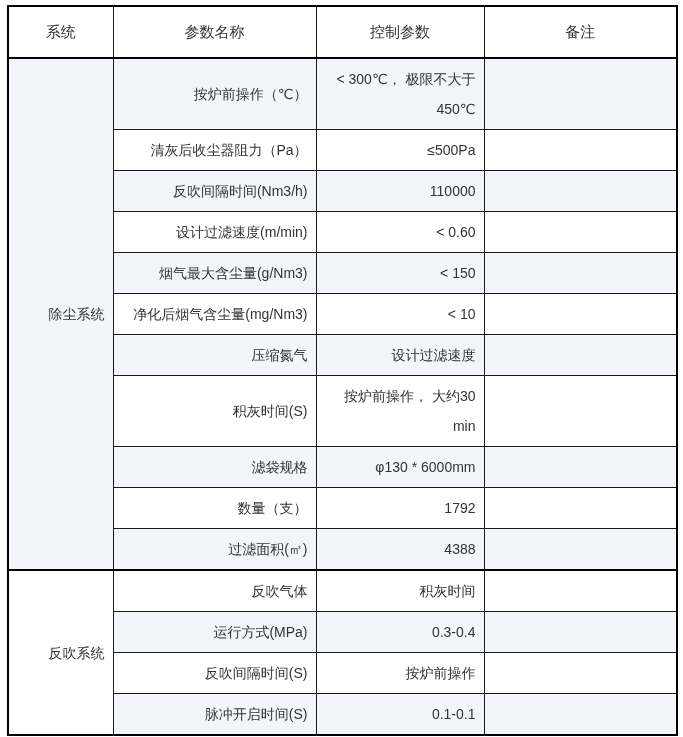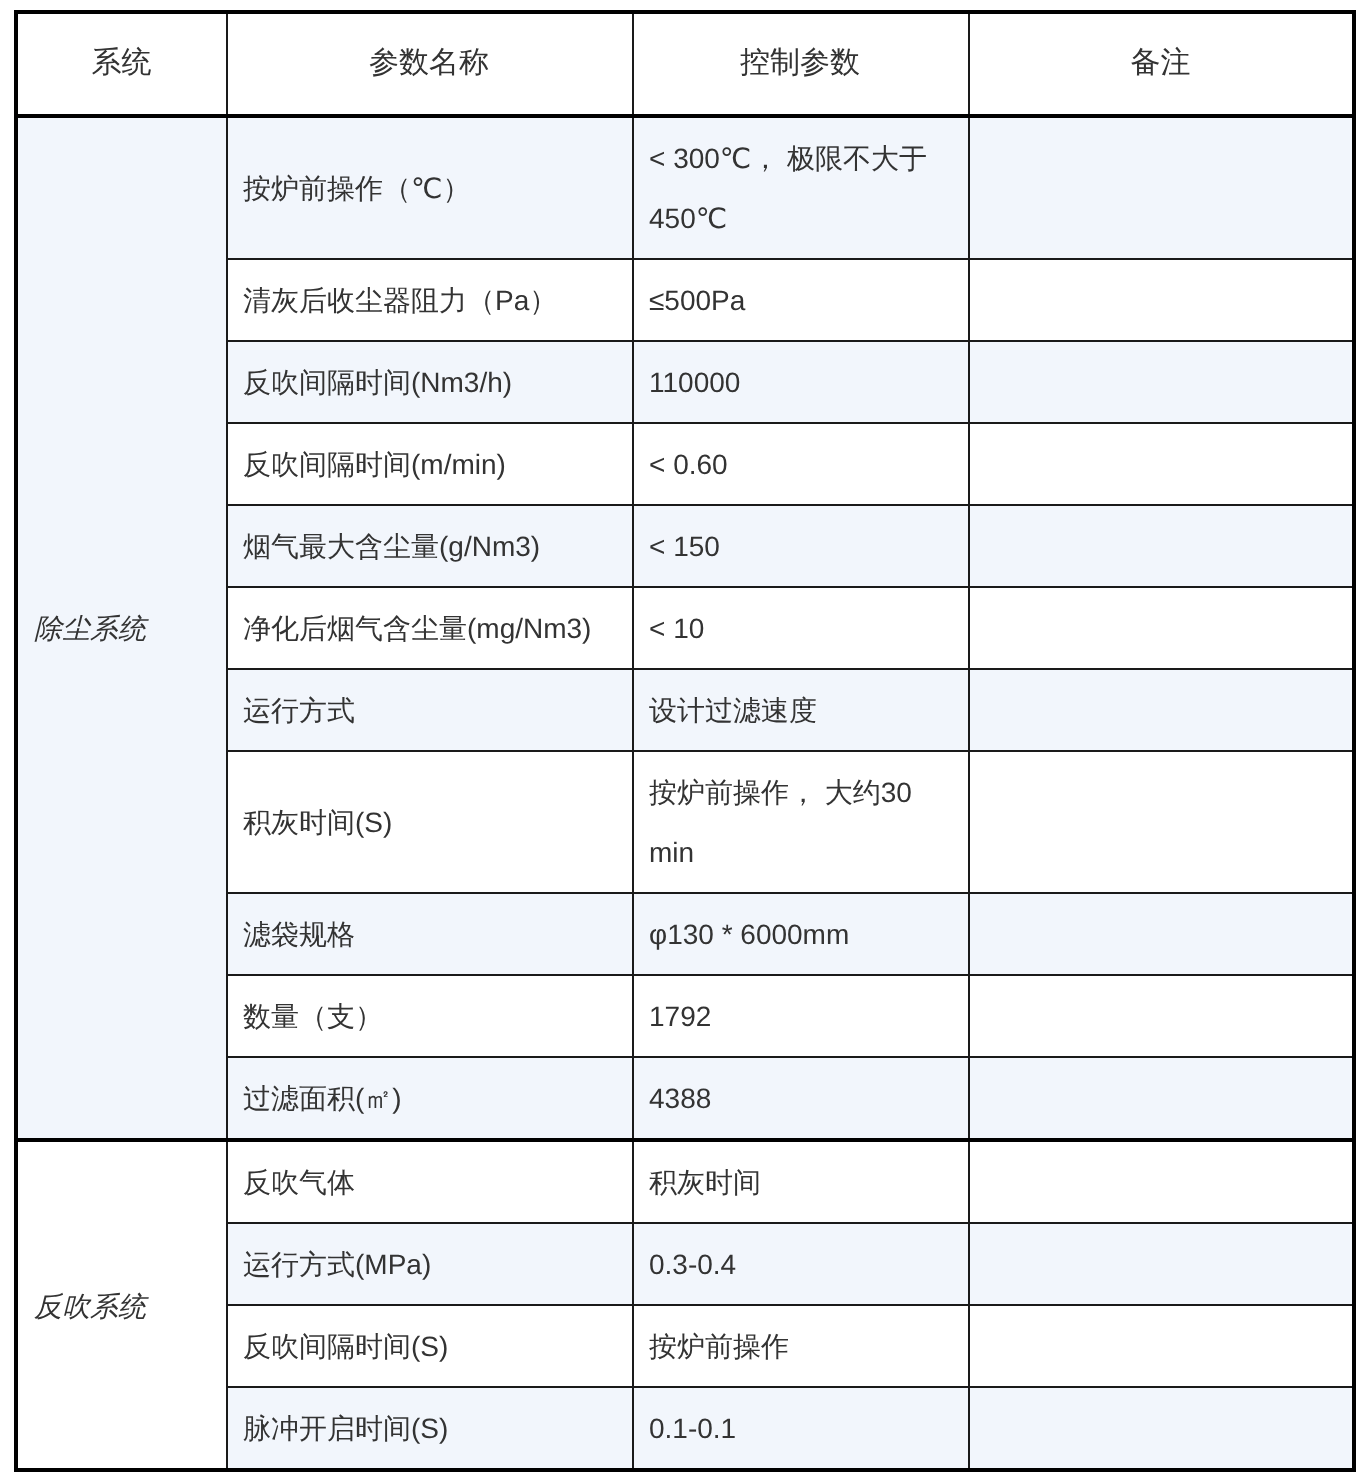--- a/index.html
+++ b/index.html
@@ -41,28 +41,28 @@
     font-weight: normal;
     text-align: center;
     vertical-align: middle;
     padding: 11px 4px;
     line-height: 28px;
     background: var(--bg);
     font-size: 15px;
   }
   td.cell {
     border: 1px solid var(--border-thin);
-    text-align: left;
+    text-align: right;
     vertical-align: middle;
     padding: 5px 8px;
     line-height: 30px;
     word-break: break-word;
   }
   tr.alt td.cell { background: var(--row-alt-bg); }
-  td.system-cell { background: var(--bg); font-style: italic; }
+  td.system-cell { background: var(--bg); }
   td.system-cell.alt-cell { background: var(--row-alt-bg); }
   tr.section-start td { border-top: 2px solid var(--border-thick); }
 </style>
 </head>
 <body>
 
 <div class="page">
   <table class="spec-table">
     <colgroup>
       <col class="c-system">
@@ -90,36 +90,36 @@
         <td class="cell">清灰后收尘器阻力（Pa）</td>
         <td class="cell">≤500Pa</td>
         <td class="cell"></td>
       </tr>
       <tr class="alt">
         <td class="cell">反吹间隔时间(Nm3/h)</td>
         <td class="cell">110000</td>
         <td class="cell"></td>
       </tr>
       <tr>
-        <td class="cell">反吹间隔时间(m/min)</td>
+        <td class="cell">设计过滤速度(m/min)</td>
         <td class="cell">&lt; 0.60</td>
         <td class="cell"></td>
       </tr>
       <tr class="alt">
         <td class="cell">烟气最大含尘量(g/Nm3)</td>
         <td class="cell">&lt; 150</td>
         <td class="cell"></td>
       </tr>
       <tr>
         <td class="cell">净化后烟气含尘量(mg/Nm3)</td>
         <td class="cell">&lt; 10</td>
         <td class="cell"></td>
       </tr>
       <tr class="alt">
-        <td class="cell">运行方式</td>
+        <td class="cell">压缩氮气</td>
         <td class="cell">设计过滤速度</td>
         <td class="cell"></td>
       </tr>
       <tr>
         <td class="cell">积灰时间(S)</td>
         <td class="cell">按炉前操作， 大约30 min</td>
         <td class="cell"></td>
       </tr>
       <tr class="alt">
         <td class="cell">滤袋规格</td>

